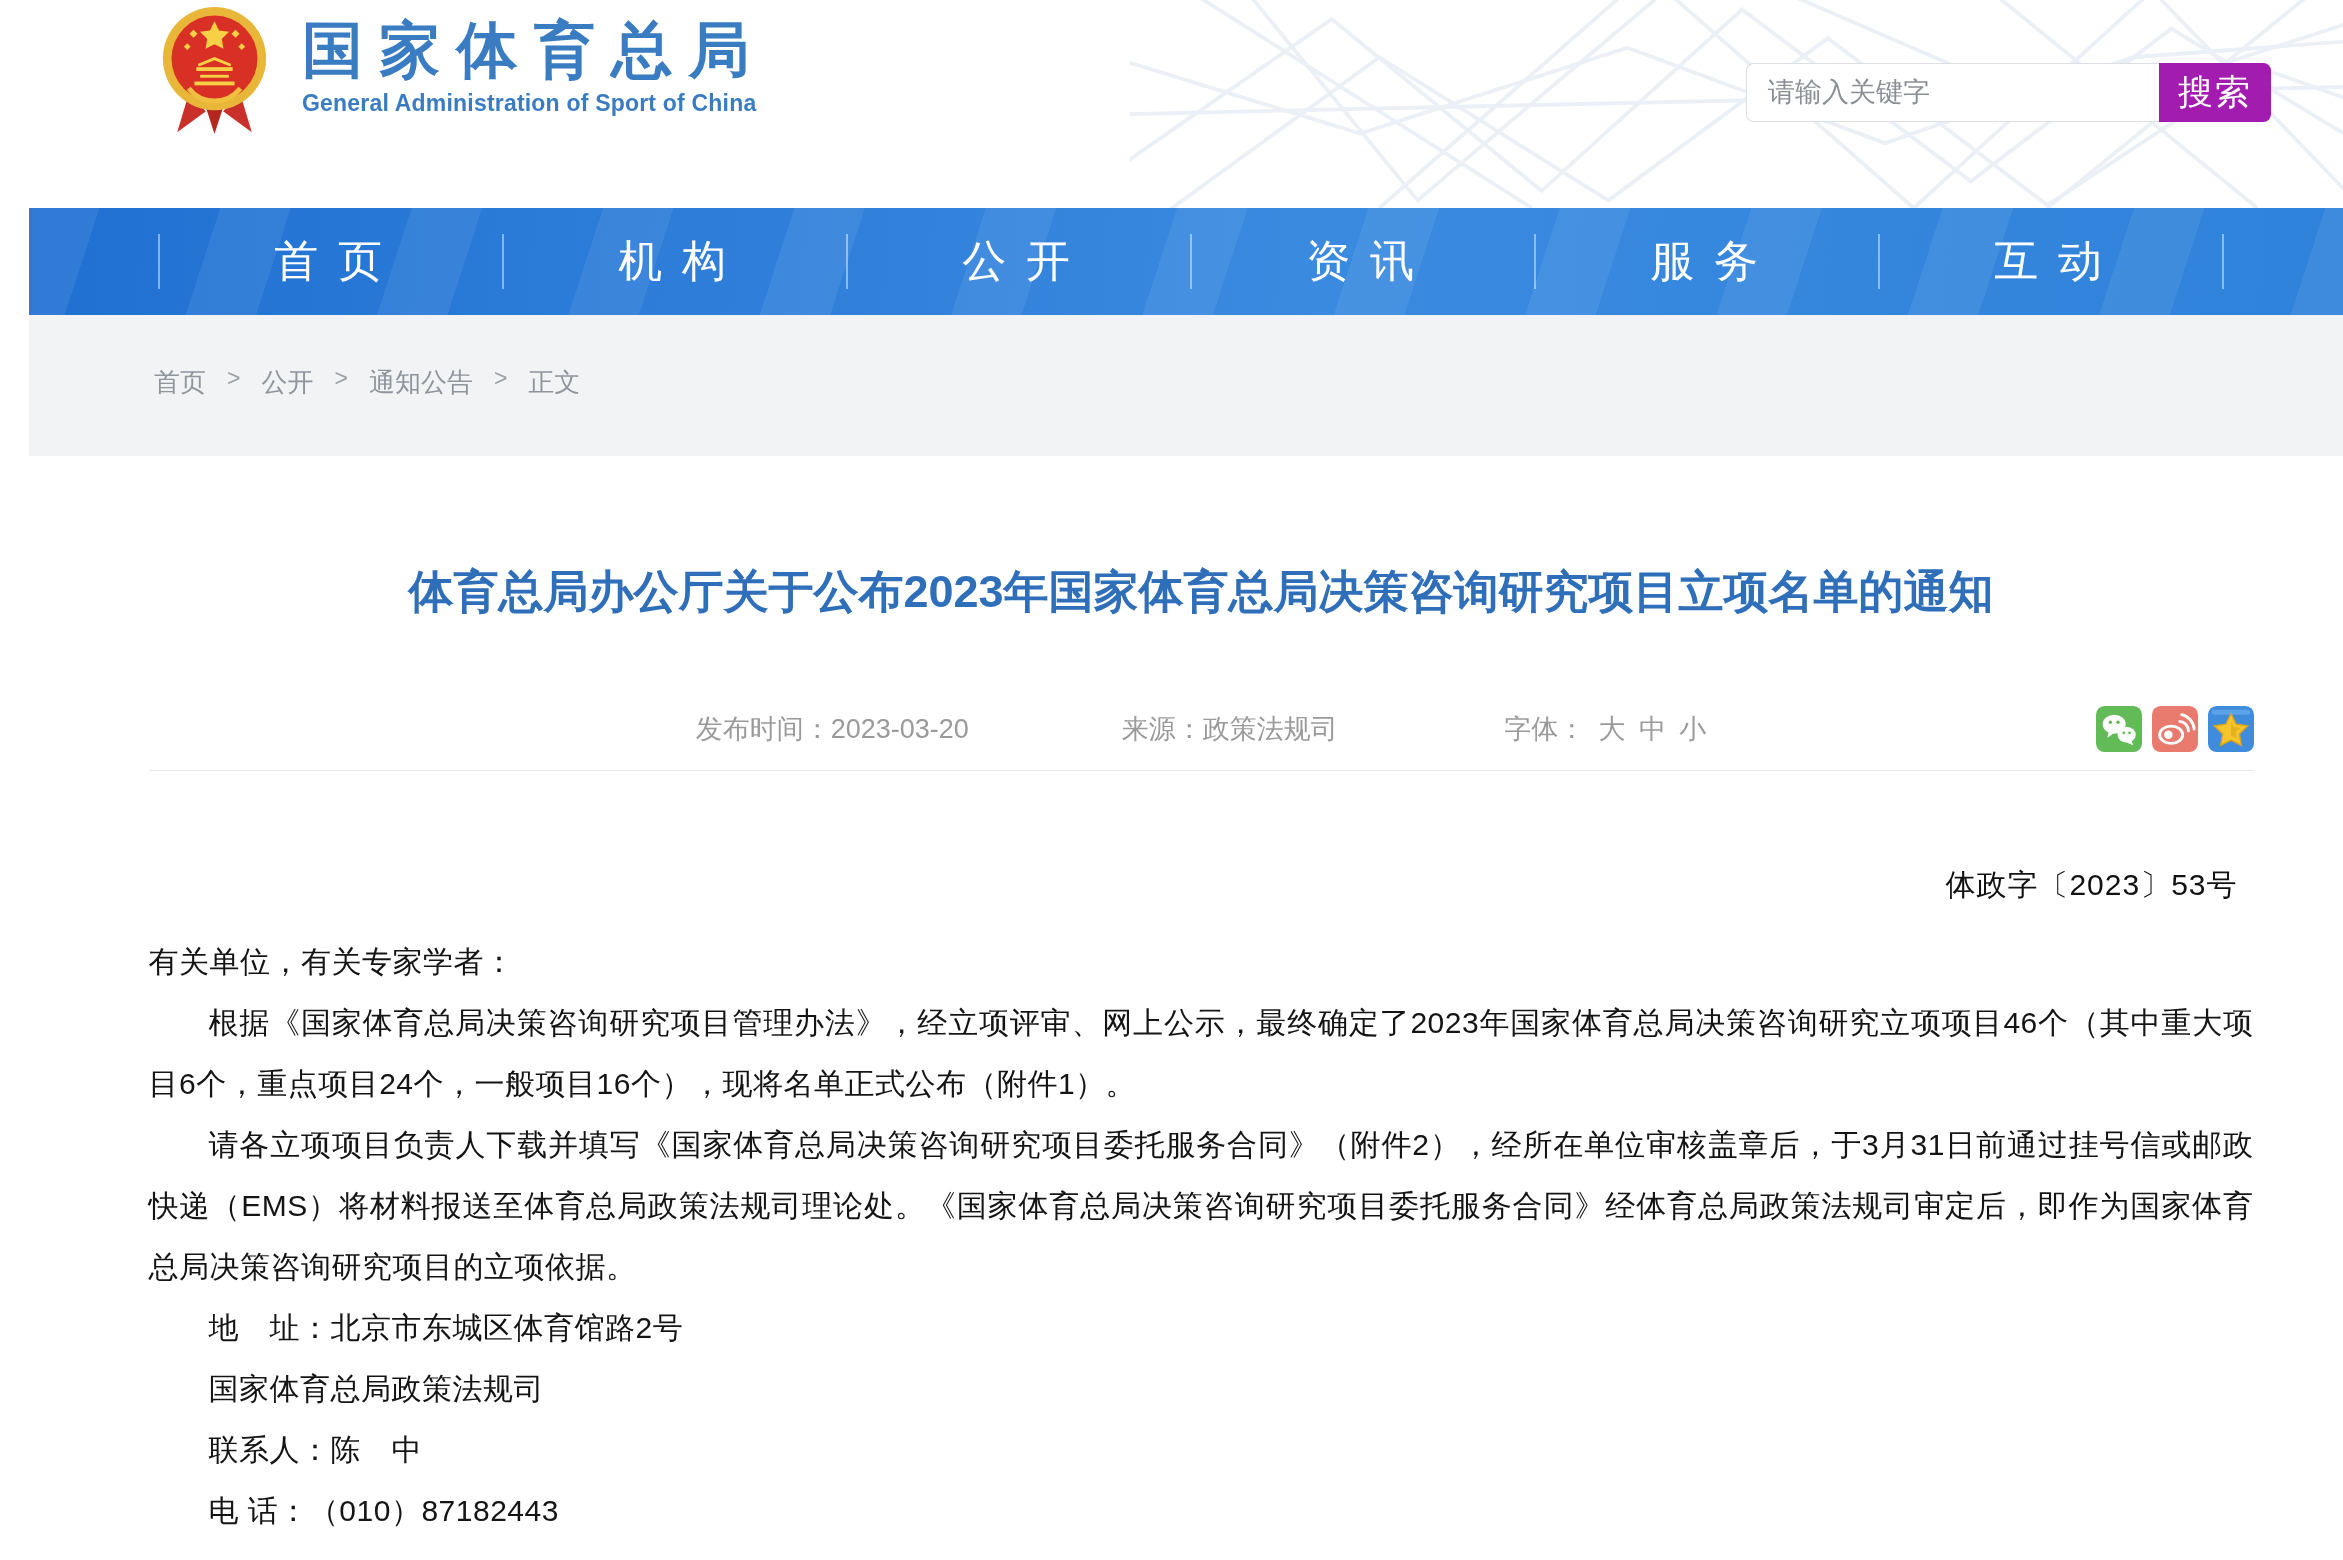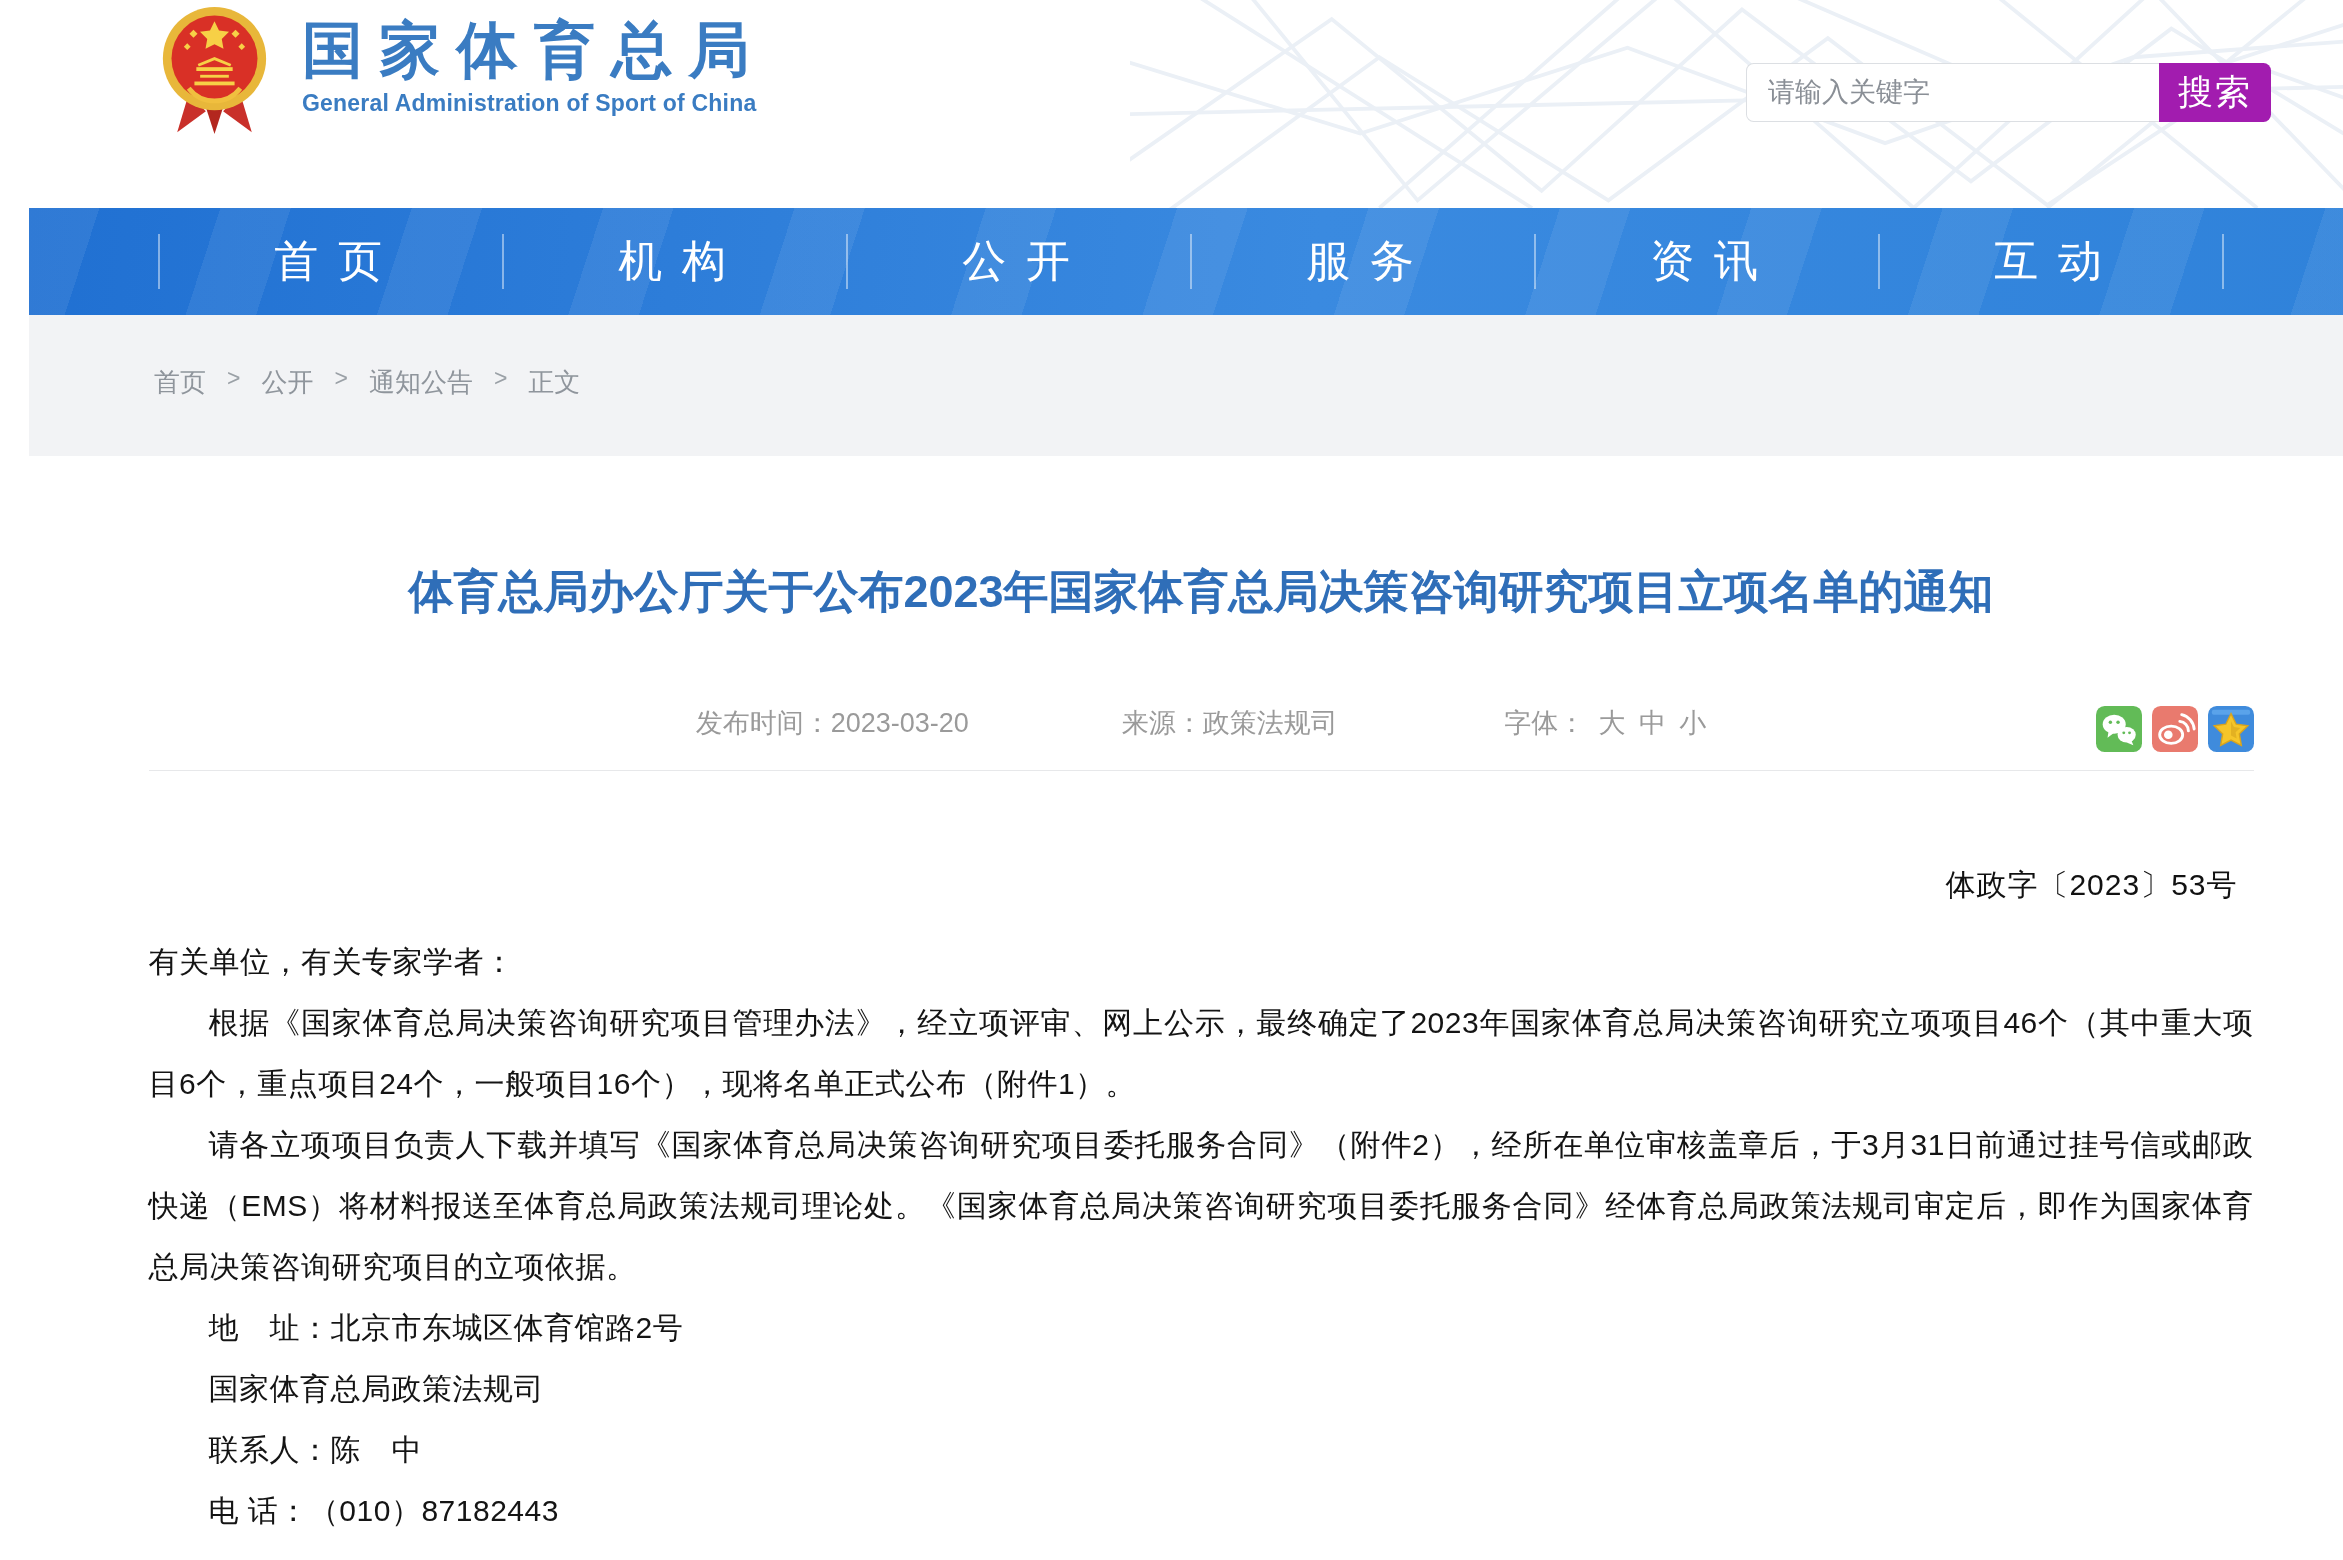--- a/index.html
+++ b/index.html
@@ -57,21 +57,21 @@
   }
   .crumb{color:#8f959c;text-decoration:none;cursor:pointer;}
   .crumb-sep{margin:0 21px;color:#9aa0a6;font-size:23px;}
 
   
   .article{width:2105px;margin:0 auto;position:relative;}
   .article-title{
     margin:0;padding-top:111px;text-align:center;color:#2f6eb8;font-size:45px;font-weight:700;line-height:1.1;
   }
   .meta-row{position:relative;margin-top:88px;height:48px;}
-  .meta-center{display:flex;justify-content:center;gap:153px;align-items:flex-start;height:48px;}
+  .meta-center{display:flex;justify-content:center;gap:153px;align-items:center;height:48px;}
   .meta-item{font-size:27px;color:#9a9a9a;white-space:nowrap;}
   .meta-item .lbl{color:#9a9a9a;}
   .font-sizes span{margin-left:13.4px;cursor:pointer;}
   .share{position:absolute;right:0;top:50%;transform:translateY(-50%);display:flex;gap:9.6px;}
   .share-btn{width:46px;height:46px;border:none;padding:0;background:transparent;cursor:pointer;}
   .share-btn svg{display:block;width:46px;height:46px;}
   .divider{margin:17px 0 0 0;border:none;border-top:1.9px solid #e7e8ea;height:0;}
 
   .body-block{padding-top:67px;}
   .doc-number{
@@ -127,22 +127,22 @@
     <div class="search">
       <input type="text" placeholder="请输入关键字" style="">
       <button>搜索</button>
     </div>
   </header>
 
   <nav class="nav">
     <a class="nav-item">首 页</a>
     <a class="nav-item">机 构</a>
     <a class="nav-item">公 开</a>
+    <a class="nav-item">资 讯</a>
     <a class="nav-item">服 务</a>
-    <a class="nav-item">资 讯</a>
     <a class="nav-item">互 动</a>
   </nav>
 
   <div class="breadcrumb">
     <a class="crumb">首页</a>
     <span class="crumb-sep">&gt;</span>
     <a class="crumb">公开</a>
     <span class="crumb-sep">&gt;</span>
     <a class="crumb">通知公告</a>
     <span class="crumb-sep">&gt;</span>

